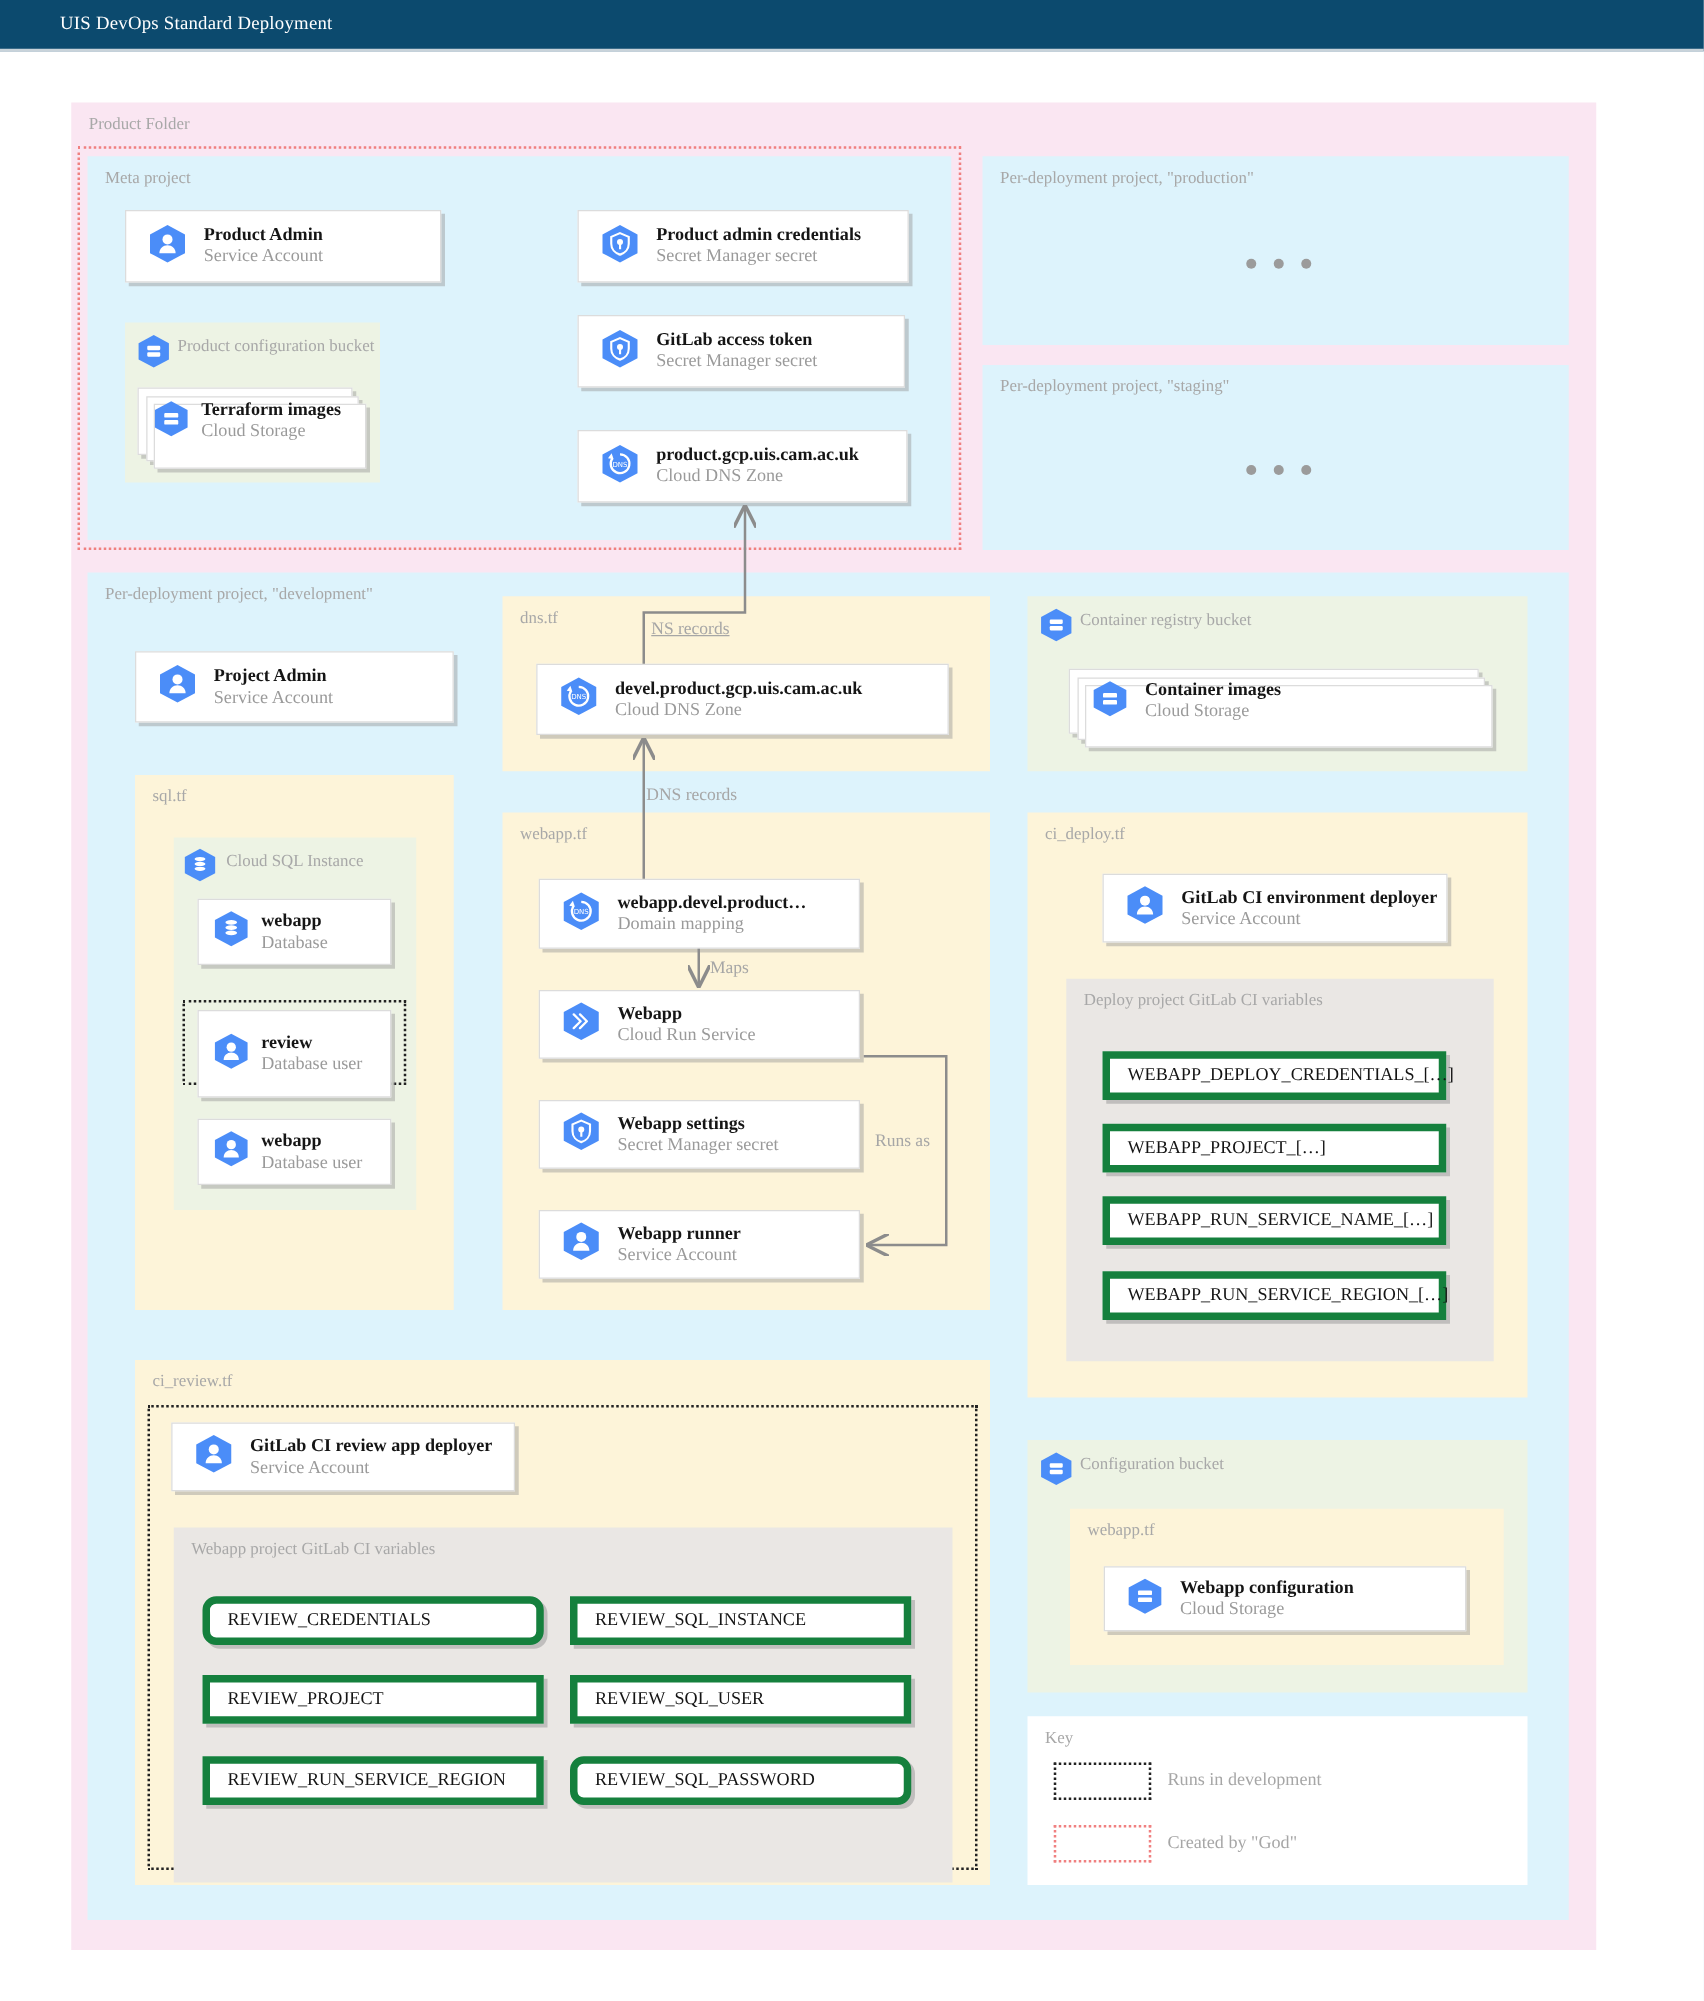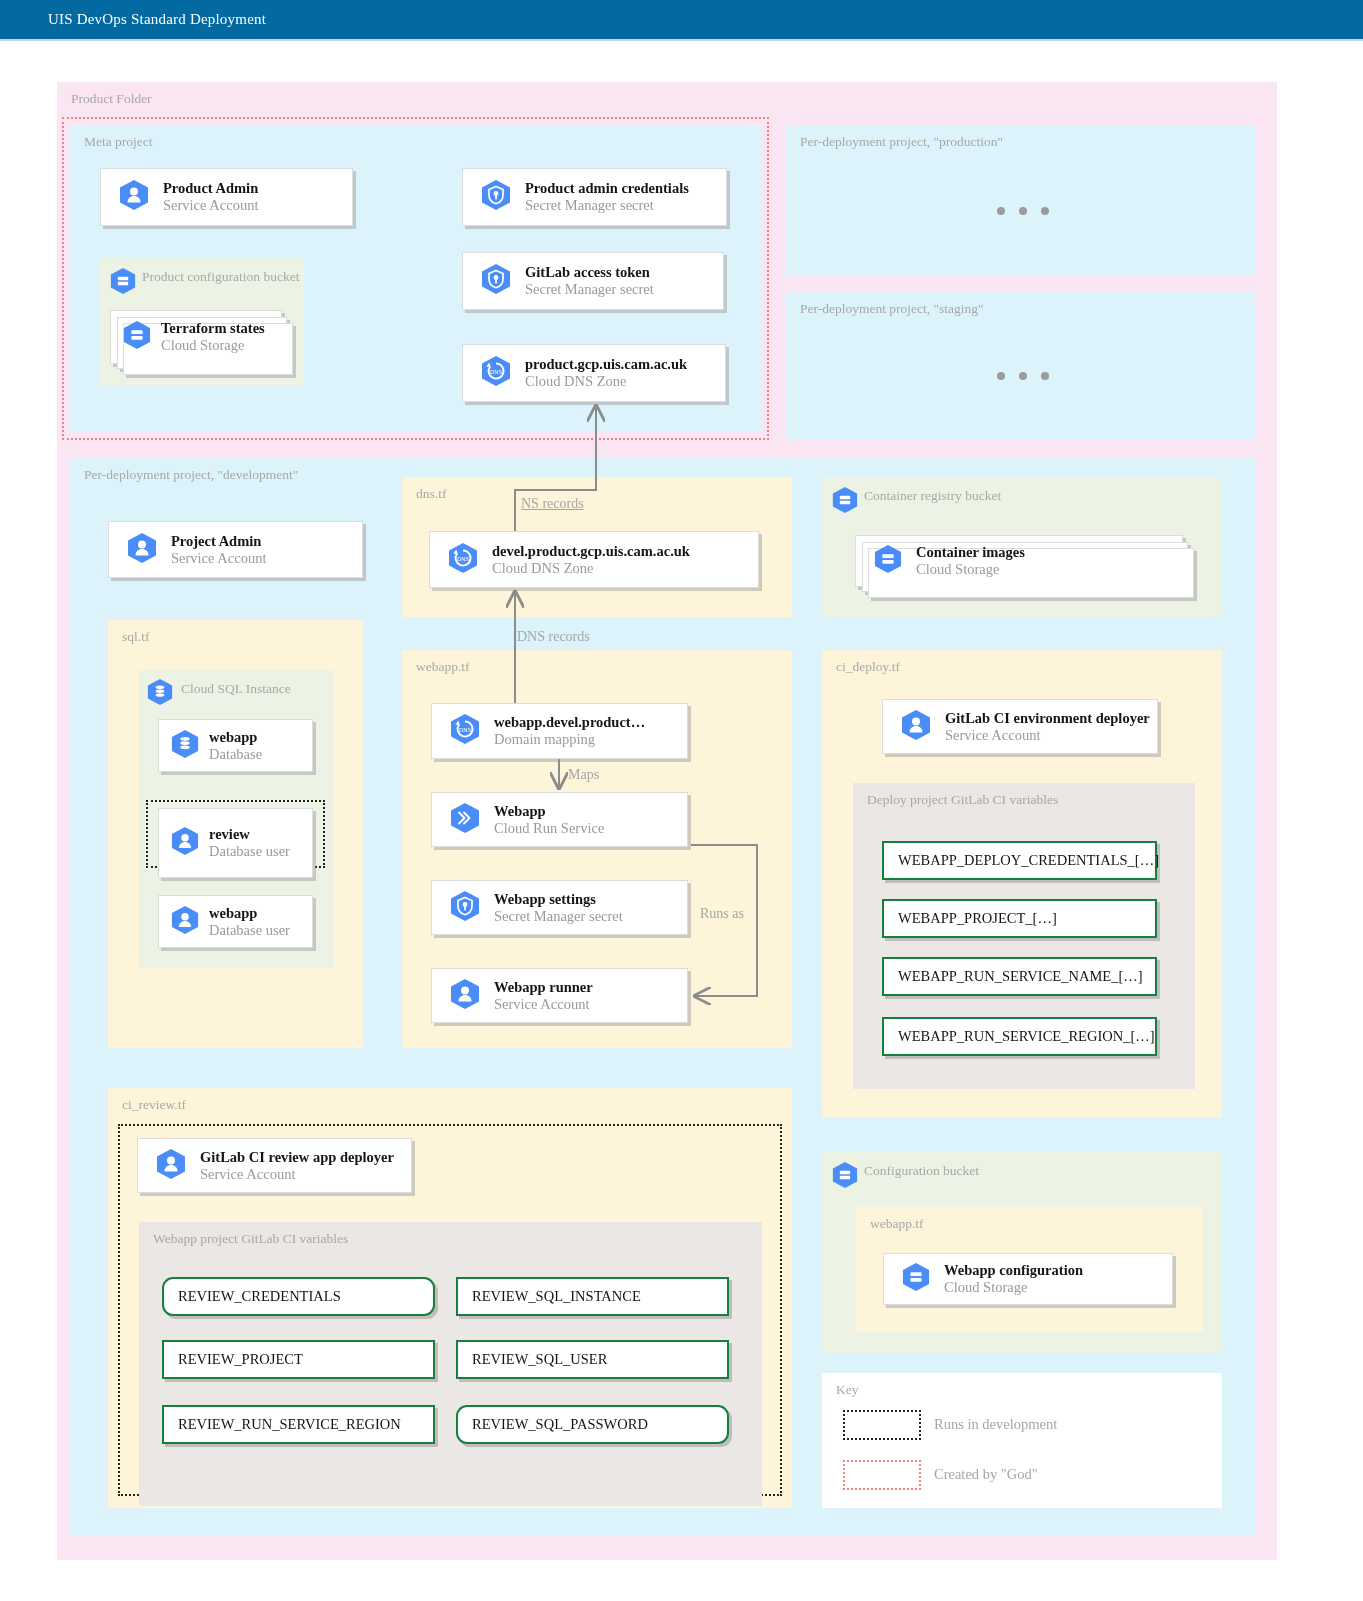--- a/index.html
+++ b/index.html
@@ -8,21 +8,21 @@
     width:1363px; height:1601px;
     background:#ffffff;
     font-family: "Liberation Serif", "DejaVu Serif", serif;
     position:relative;
     overflow:hidden;
   }
 
   
   #titlebar{
     position:absolute; left:0; top:0; width:1363px; height:41px;
-    background:#0369a1;
+    background:#0c4a6e;
     border-bottom:2px solid #c9d3da;
     display:flex; align-items:center;
   }
   #titlebar .t{
     color:#ffffff; font-size:15px; margin-left:48px; letter-spacing:.2px;
   }
 
   
   .grp{ position:absolute; }
   .grp > .lbl{
@@ -59,21 +59,21 @@
     content:""; position:absolute; background:#ffffff;
     border:1px solid #dcdcdc; box-shadow:3px 3px 0 0 rgba(150,150,150,.45);
     z-index:-1;
   }
   .stack::before{ left:6px; top:6px; right:-6px; bottom:-6px; }
   .stack::after { left:12px; top:12px; right:-12px; bottom:-12px; }
   .stack{ z-index:1; }
 
   
   .chip{
-    position:absolute; background:#ffffff; border:2px solid #15803d;
+    position:absolute; background:#ffffff; border:6px solid #15803d;
     box-shadow:3px 3px 0 0 rgba(150,150,150,.5);
     display:flex; align-items:center;
   }
   .chip span{ margin-left:14px; font-size:14.5px; color:#141414; white-space:nowrap; }
 
   
   .dots{ position:absolute; display:flex; gap:14px; }
   .dots i{ width:8px; height:8px; border-radius:50%; background:#9b9b9b; display:block; }
 
   
@@ -173,21 +173,21 @@
 </div>
 <div class="card stack" style="left:110px; top:310px; width:172px; height:54px;">
   <span class="ico" style="margin-left:12px;">
     <svg width="28" height="30" viewBox="0 0 30 32">
         <polygon points="15,1 29,8.5 29,23.5 15,31 1,23.5 1,8.5" fill="#4b8df8"></polygon>
         <rect x="9" y="11" width="12" height="4" rx="1" fill="#fff"></rect>
         <rect x="9" y="17" width="12" height="4" rx="1" fill="#fff"></rect>
       </svg>
   </span>
   <span class="txt" style="margin-left:10px;">
-    <div class="n1">Terraform states</div>
+    <div class="n1">Terraform images</div>
     <div class="n2">Cloud Storage</div>
   </span>
 </div>
 
 <div class="grp blue" style="left:786px; top:125px; width:469px; height:151px;">
   <div class="lbl">Per-deployment project, "production"</div>
   <div class="dots" style="left:211px; top:82px;">
     <i></i>
       <i></i>
       <i></i>

